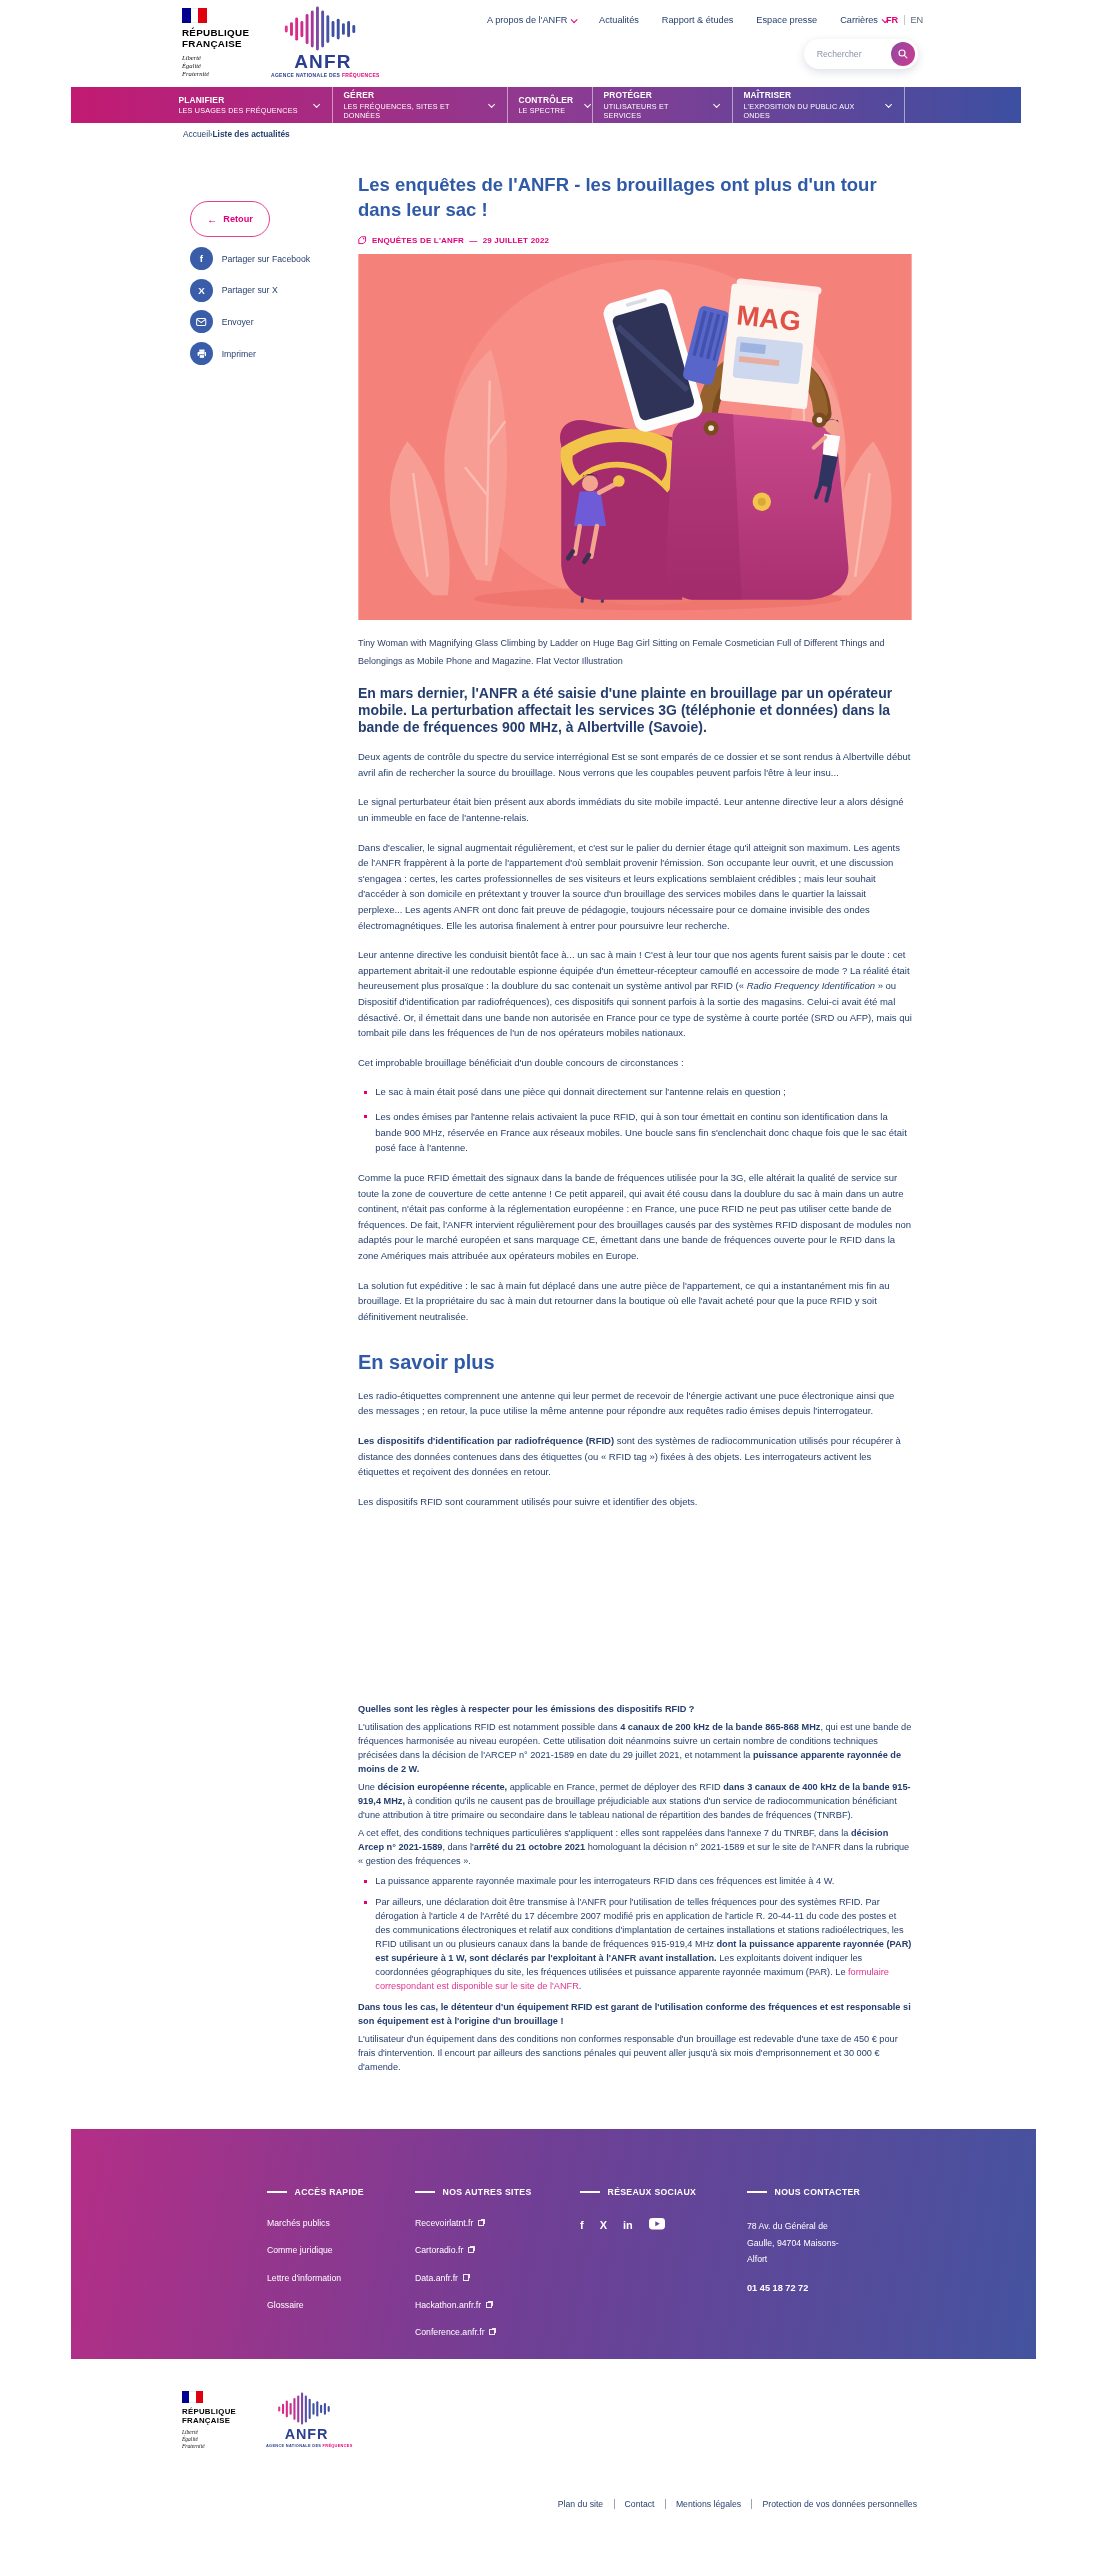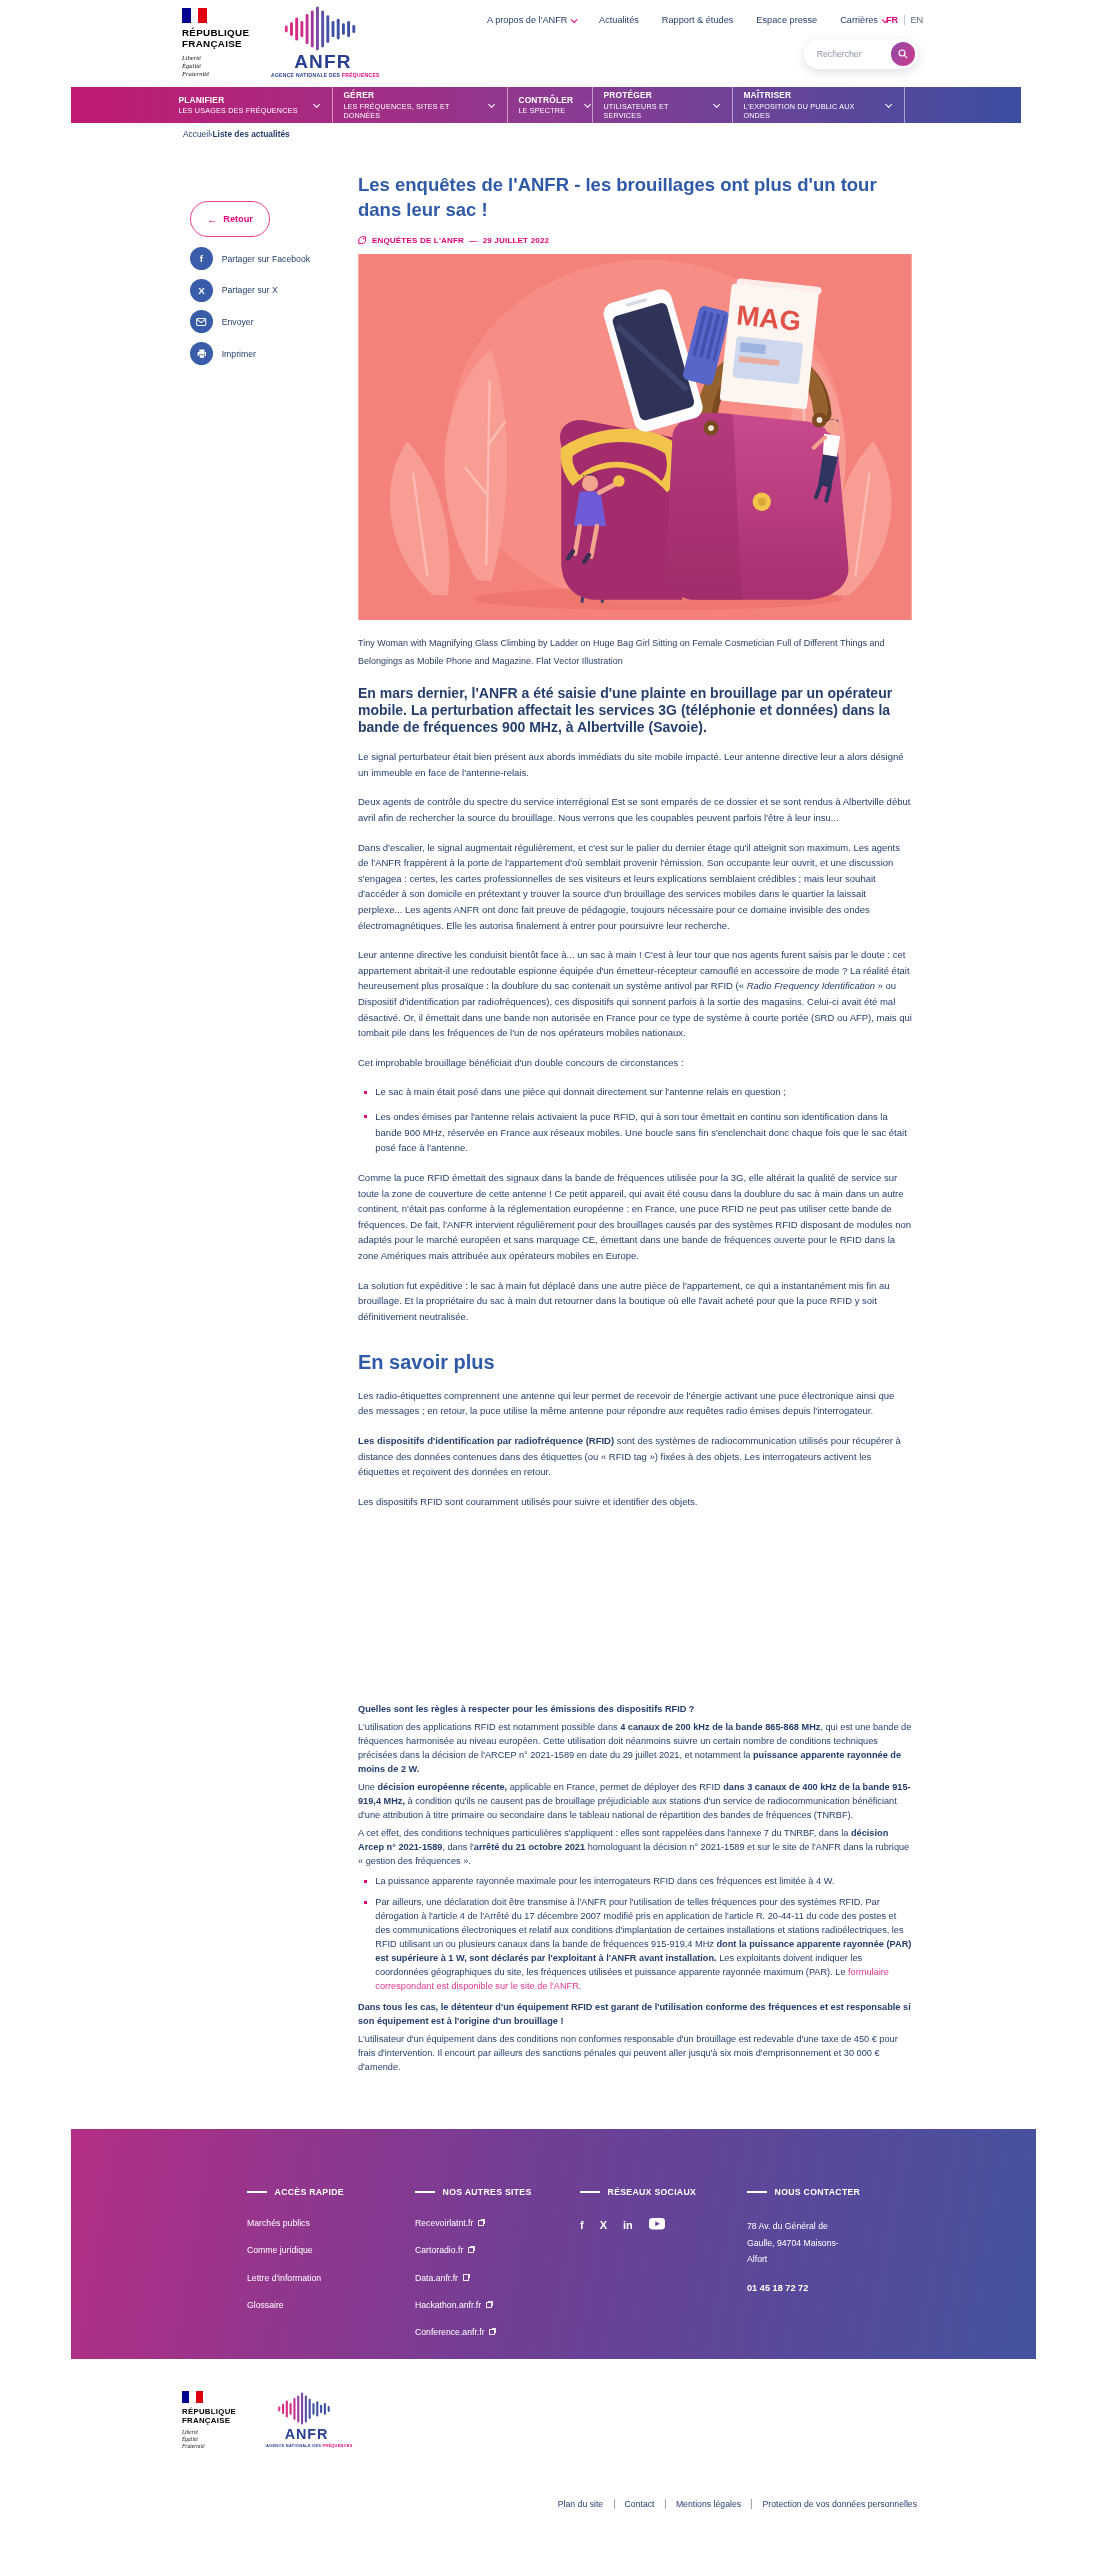--- a/index.html
+++ b/index.html
@@ -78,21 +78,21 @@
   .b { font-weight:bold; }
   .link-pink { color:#e2368e; cursor:pointer; }
   .rules ul.bullets { margin-top:5.8px; }
   .rules ul.bullets li { font-size:9.2px; line-height:14px; margin-bottom:7px; }
   .rules ul.bullets li::before { top:5.8px; }
   .concl-bold { font-weight:bold; margin-top:5.8px; }
 
   
   .footer-grad { position:absolute; left:71px; top:2129px; width:965px; height:230px; background:linear-gradient(100deg,#b42e86 0%,#6f3f95 48%,#44539f 100%); color:#fff; }
   .fcol { position:absolute; top:58px; }
-  .fcol.c1{left:176px;text-align:right;} .fcol.c2{left:344px;} .fcol.c3{left:509px;} .fcol.c4{left:676px; width:98px;}
+  .fcol.c1{left:196px;text-align:right;} .fcol.c2{left:344px;} .fcol.c3{left:509px;} .fcol.c4{left:676px; width:98px;}
   .fcol h4 { display:flex; align-items:center; gap:8px; font-size:8.7px; letter-spacing:0.3px; margin-bottom:21px; white-space:nowrap; }
   .fcol h4::before { content:""; width:19.6px; height:1.7px; background:#fff; flex:none; }
   .f-link { display:flex; align-items:center; gap:4.6px; font-size:8.7px; margin-bottom:17.3px; color:#fff; }
   .ext-ico { width:6.3px; height:6.3px; border:0.9px solid #fff; display:inline-block; position:relative; opacity:.9; }
   .ext-ico::after { content:""; position:absolute; right:-1.7px; top:-1.7px; width:3.5px; height:3.5px; background:inherit; border-top:0.9px solid #fff; border-right:0.9px solid #fff; }
   .social-row { display:flex; align-items:center; gap:16px; margin-top:3.5px; }
   .soc { color:#fff; font-weight:bold; font-size:11px; cursor:pointer; }
   .addr { font-size:8.7px; line-height:16.7px; }
   .phone { margin-top:15px; font-size:9.2px; font-weight:bold; }
 
@@ -376,22 +376,22 @@
         <path d="M808,312 L836,316 L830,352 L806,348 Z" fill="#fdfdfd"></path>
         <path d="M806,348 L832,352 L820,406 L798,400 Z" fill="#2f3560"></path>
         <path d="M818,404 L812,428 M802,400 L794,422" stroke="#2f3560" stroke-width="7" stroke-linecap="round"></path>
         <path d="M810,318 L790,336" stroke="#f2a48e" stroke-width="7" stroke-linecap="round"></path>
       </g>
     </svg>
 
     <p class="caption">Tiny Woman with Magnifying Glass Climbing by Ladder on Huge Bag Girl Sitting on Female Cosmetician Full of Different Things and Belongings as Mobile Phone and Magazine. Flat Vector Illustration</p>
 
     <p class="lead">En mars dernier, l'ANFR a été saisie d'une plainte en brouillage par un opérateur mobile. La perturbation affectait les services 3G (téléphonie et données) dans la bande de fréquences 900 MHz, à Albertville (Savoie).</p>
+    <p class="body-p">Deux agents de contrôle du spectre du service interrégional Est se sont emparés de ce dossier et se sont rendus à Albertville début avril afin de rechercher la source du brouillage. Nous verrons que les coupables peuvent parfois l'être à leur insu...</p>
     <p class="body-p">Le signal perturbateur était bien présent aux abords immédiats du site mobile impacté. Leur antenne directive leur a alors désigné un immeuble en face de l'antenne-relais.</p>
-    <p class="body-p">Deux agents de contrôle du spectre du service interrégional Est se sont emparés de ce dossier et se sont rendus à Albertville début avril afin de rechercher la source du brouillage. Nous verrons que les coupables peuvent parfois l'être à leur insu...</p>
     <p class="body-p">Dans d'escalier, le signal augmentait régulièrement, et c'est sur le palier du dernier étage qu'il atteignit son maximum. Les agents de l'ANFR frappèrent à la porte de l'appartement d'où semblait provenir l'émission. Son occupante leur ouvrit, et une discussion s'engagea : certes, les cartes professionnelles de ses visiteurs et leurs explications semblaient crédibles ; mais leur souhait d'accéder à son domicile en prétextant y trouver la source d'un brouillage des services mobiles dans le quartier la laissait perplexe... Les agents ANFR ont donc fait preuve de pédagogie, toujours nécessaire pour ce domaine invisible des ondes électromagnétiques. Elle les autorisa finalement à entrer pour poursuivre leur recherche.</p>
     <p class="body-p"><span>Leur antenne directive les conduisit bientôt face à... un sac à main ! C'est à leur tour que nos agents furent saisis par le doute : cet appartement abritait-il une redoutable espionne équipée d'un émetteur-récepteur camouflé en accessoire de mode ? La réalité était heureusement plus prosaïque : la doublure du sac contenait un système antivol par RFID (« </span><em>Radio Frequency Identification</em><span> » ou Dispositif d'identification par radiofréquences), ces dispositifs qui sonnent parfois à la sortie des magasins. Celui-ci avait été mal désactivé. Or, il émettait dans une bande non autorisée en France pour ce type de système à courte portée (SRD ou AFP), mais qui tombait pile dans les fréquences de l'un de nos opérateurs mobiles nationaux.</span></p>
     <p class="body-p">Cet improbable brouillage bénéficiait d'un double concours de circonstances :</p>
 
     <ul class="bullets">
       <li>Le sac à main était posé dans une pièce qui donnait directement sur l'antenne relais en question ;</li>
       <li>Les ondes émises par l'antenne relais activaient la puce RFID, qui à son tour émettait en continu son identification dans la bande 900 MHz, réservée en France aux réseaux mobiles. Une boucle sans fin s'enclenchait donc chaque fois que le sac était posé face à l'antenne.</li>
     </ul>
 
     <p class="body-p">Comme la puce RFID émettait des signaux dans la bande de fréquences utilisée pour la 3G, elle altérait la qualité de service sur toute la zone de couverture de cette antenne ! Ce petit appareil, qui avait été cousu dans la doublure du sac à main dans un autre continent, n'était pas conforme à la réglementation européenne : en France, une puce RFID ne peut pas utiliser cette bande de fréquences. De fait, l'ANFR intervient régulièrement pour des brouillages causés par des systèmes RFID disposant de modules non adaptés pour le marché européen et sans marquage CE, émettant dans une bande de fréquences ouverte pour le RFID dans la zone Amériques mais attribuée aux opérateurs mobiles en Europe.</p>

